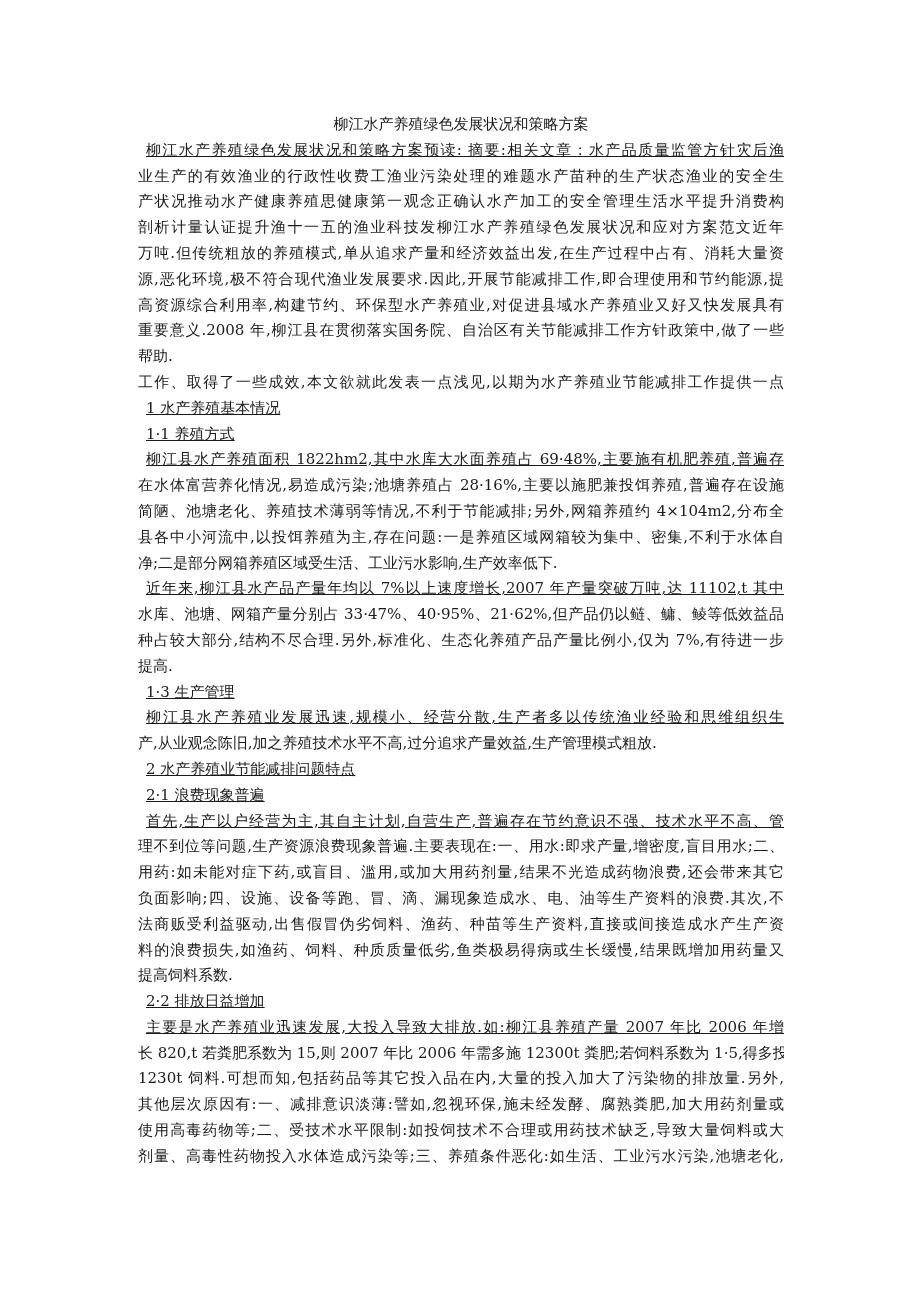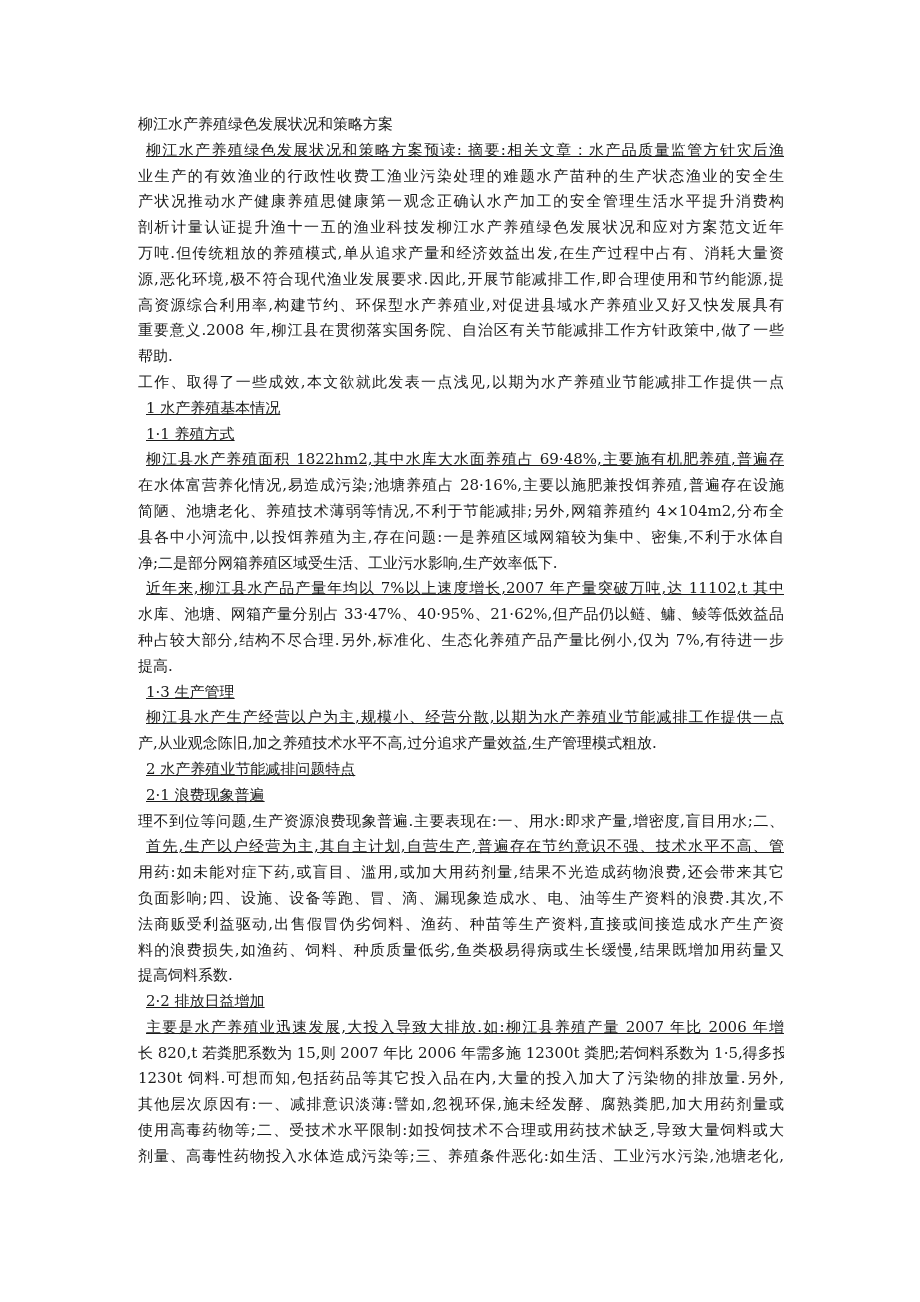--- a/index.html
+++ b/index.html
@@ -15,20 +15,21 @@
       font-family: "DejaVu Serif", "Liberation Serif", serif;
       color: #1a1a1a;
     }
     .page {
       position: absolute;
       left: 138px;
       top: 112px;
       width: 646px;
     }
     .title {
+      text-align: center;
       font-size: 15px;
       line-height: 25.8px;
       height: 25.8px;
       white-space: nowrap;
     }
     .line {
       font-size: 15px;
       line-height: 25.8px;
       height: 25.8px;
       white-space: nowrap;
@@ -68,26 +69,26 @@
       <div class="line indent">柳江县水产养殖面积 1822hm2,其中水库大水面养殖占 69·48%,主要施有机肥养殖,普遍存</div>
       <div class="line">在水体富营养化情况,易造成污染;池塘养殖占 28·16%,主要以施肥兼投饵养殖,普遍存在设施</div>
       <div class="line">简陋、池塘老化、养殖技术薄弱等情况,不利于节能减排;另外,网箱养殖约 4×104m2,分布全</div>
       <div class="line">县各中小河流中,以投饵养殖为主,存在问题:一是养殖区域网箱较为集中、密集,不利于水体自</div>
       <div class="line last">净;二是部分网箱养殖区域受生活、工业污水影响,生产效率低下.</div>
       <div class="line indent">近年来,柳江县水产品产量年均以 7%以上速度增长,2007 年产量突破万吨,达 11102,t 其中</div>
       <div class="line">水库、池塘、网箱产量分别占 33·47%、40·95%、21·62%,但产品仍以鲢、鳙、鲮等低效益品</div>
       <div class="line">种占较大部分,结构不尽合理.另外,标准化、生态化养殖产品产量比例小,仅为 7%,有待进一步</div>
       <div class="line last">提高.</div>
       <div class="line indent heading last">1·3 生产管理</div>
-      <div class="line indent">柳江县水产生产经营以户为主,规模小、经营分散,以期为水产养殖业节能减排工作提供一点</div>
+      <div class="line indent">柳江县水产养殖业发展迅速,规模小、经营分散,生产者多以传统渔业经验和思维组织生</div>
       <div class="line last">产,从业观念陈旧,加之养殖技术水平不高,过分追求产量效益,生产管理模式粗放.</div>
       <div class="line indent heading last">2 水产养殖业节能减排问题特点</div>
       <div class="line indent heading last">2·1 浪费现象普遍</div>
+      <div class="line indent">首先,生产以户经营为主,其自主计划,自营生产,普遍存在节约意识不强、技术水平不高、管</div>
       <div class="line">理不到位等问题,生产资源浪费现象普遍.主要表现在:一、用水:即求产量,增密度,盲目用水;二、</div>
-      <div class="line indent">首先,生产以户经营为主,其自主计划,自营生产,普遍存在节约意识不强、技术水平不高、管</div>
       <div class="line">用药:如未能对症下药,或盲目、滥用,或加大用药剂量,结果不光造成药物浪费,还会带来其它</div>
       <div class="line">负面影响;四、设施、设备等跑、冒、滴、漏现象造成水、电、油等生产资料的浪费.其次,不</div>
       <div class="line">法商贩受利益驱动,出售假冒伪劣饲料、渔药、种苗等生产资料,直接或间接造成水产生产资</div>
       <div class="line">料的浪费损失,如渔药、饲料、种质质量低劣,鱼类极易得病或生长缓慢,结果既增加用药量又</div>
       <div class="line last">提高饲料系数.</div>
       <div class="line indent heading last">2·2 排放日益增加</div>
       <div class="line indent">主要是水产养殖业迅速发展,大投入导致大排放.如:柳江县养殖产量 2007 年比 2006 年增</div>
       <div class="line">长 820,t 若粪肥系数为 15,则 2007 年比 2006 年需多施 12300t 粪肥;若饲料系数为 1·5,得多投</div>
       <div class="line">1230t 饲料.可想而知,包括药品等其它投入品在内,大量的投入加大了污染物的排放量.另外,</div>
       <div class="line">其他层次原因有:一、减排意识淡薄:譬如,忽视环保,施未经发酵、腐熟粪肥,加大用药剂量或</div>

